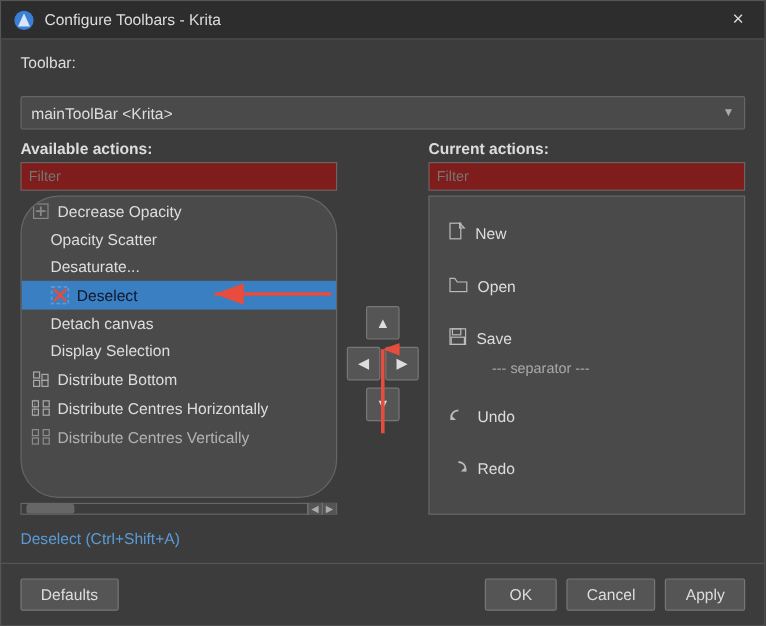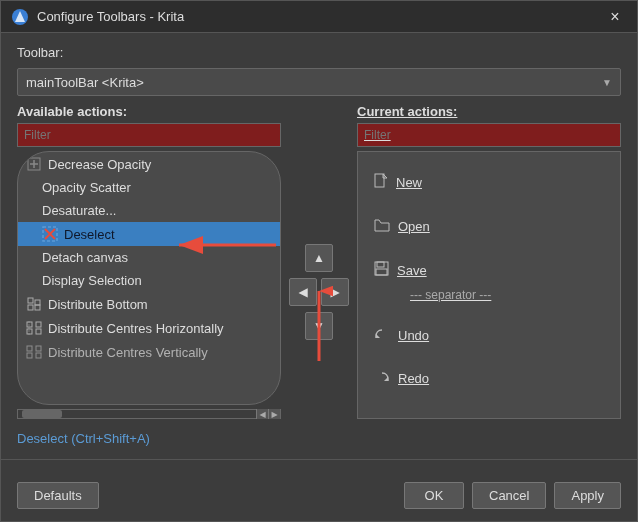--- a/index.html
+++ b/index.html
@@ -62,21 +62,21 @@
     .dialog-body {
       flex: 1;
       padding: 12px 16px;
       display: flex;
       flex-direction: column;
       gap: 8px;
     }
     .toolbar-row {
       display: flex;
       flex-direction: column;
-      gap: 8px;
+      gap: 20px;
     }
     .toolbar-label {
       color: #ddd;
       font-size: 13px;
     }
     .toolbar-dropdown {
       background: #4a4a4a;
       border: 1px solid #666;
       color: #ddd;
       padding: 4px 8px;
@@ -175,21 +175,21 @@
       border-radius: 2px;
       font-size: 12px;
     }
     .status-bar {
       padding: 4px 0 0 0;
       color: #5b9bd5;
       font-size: 13px;
       min-height: 20px;
     }
     .dialog-footer {
-      padding: 22px 16px 12px;
+      padding: 12px 16px 12px;
       display: flex;
       align-items: center;
       justify-content: space-between;
       border-top: 1px solid #555;
     }
     .footer-left .btn {
       padding: 5px 16px;
     }
     .footer-right {
       display: flex;
@@ -203,21 +203,20 @@
       cursor: pointer;
       font-size: 13px;
       border-radius: 2px;
       min-width: 60px;
     }
     .right-panel {
       flex: 1;
       display: flex;
       flex-direction: column;
       gap: 4px;
-      text-decoration: underline;
     }
     .current-list-item {
       padding: 21px 8px 5px 16px;
       color: #ddd;
       cursor: pointer;
       display: flex;
       align-items: center;
       gap: 8px;
     }
     .separator-item {

